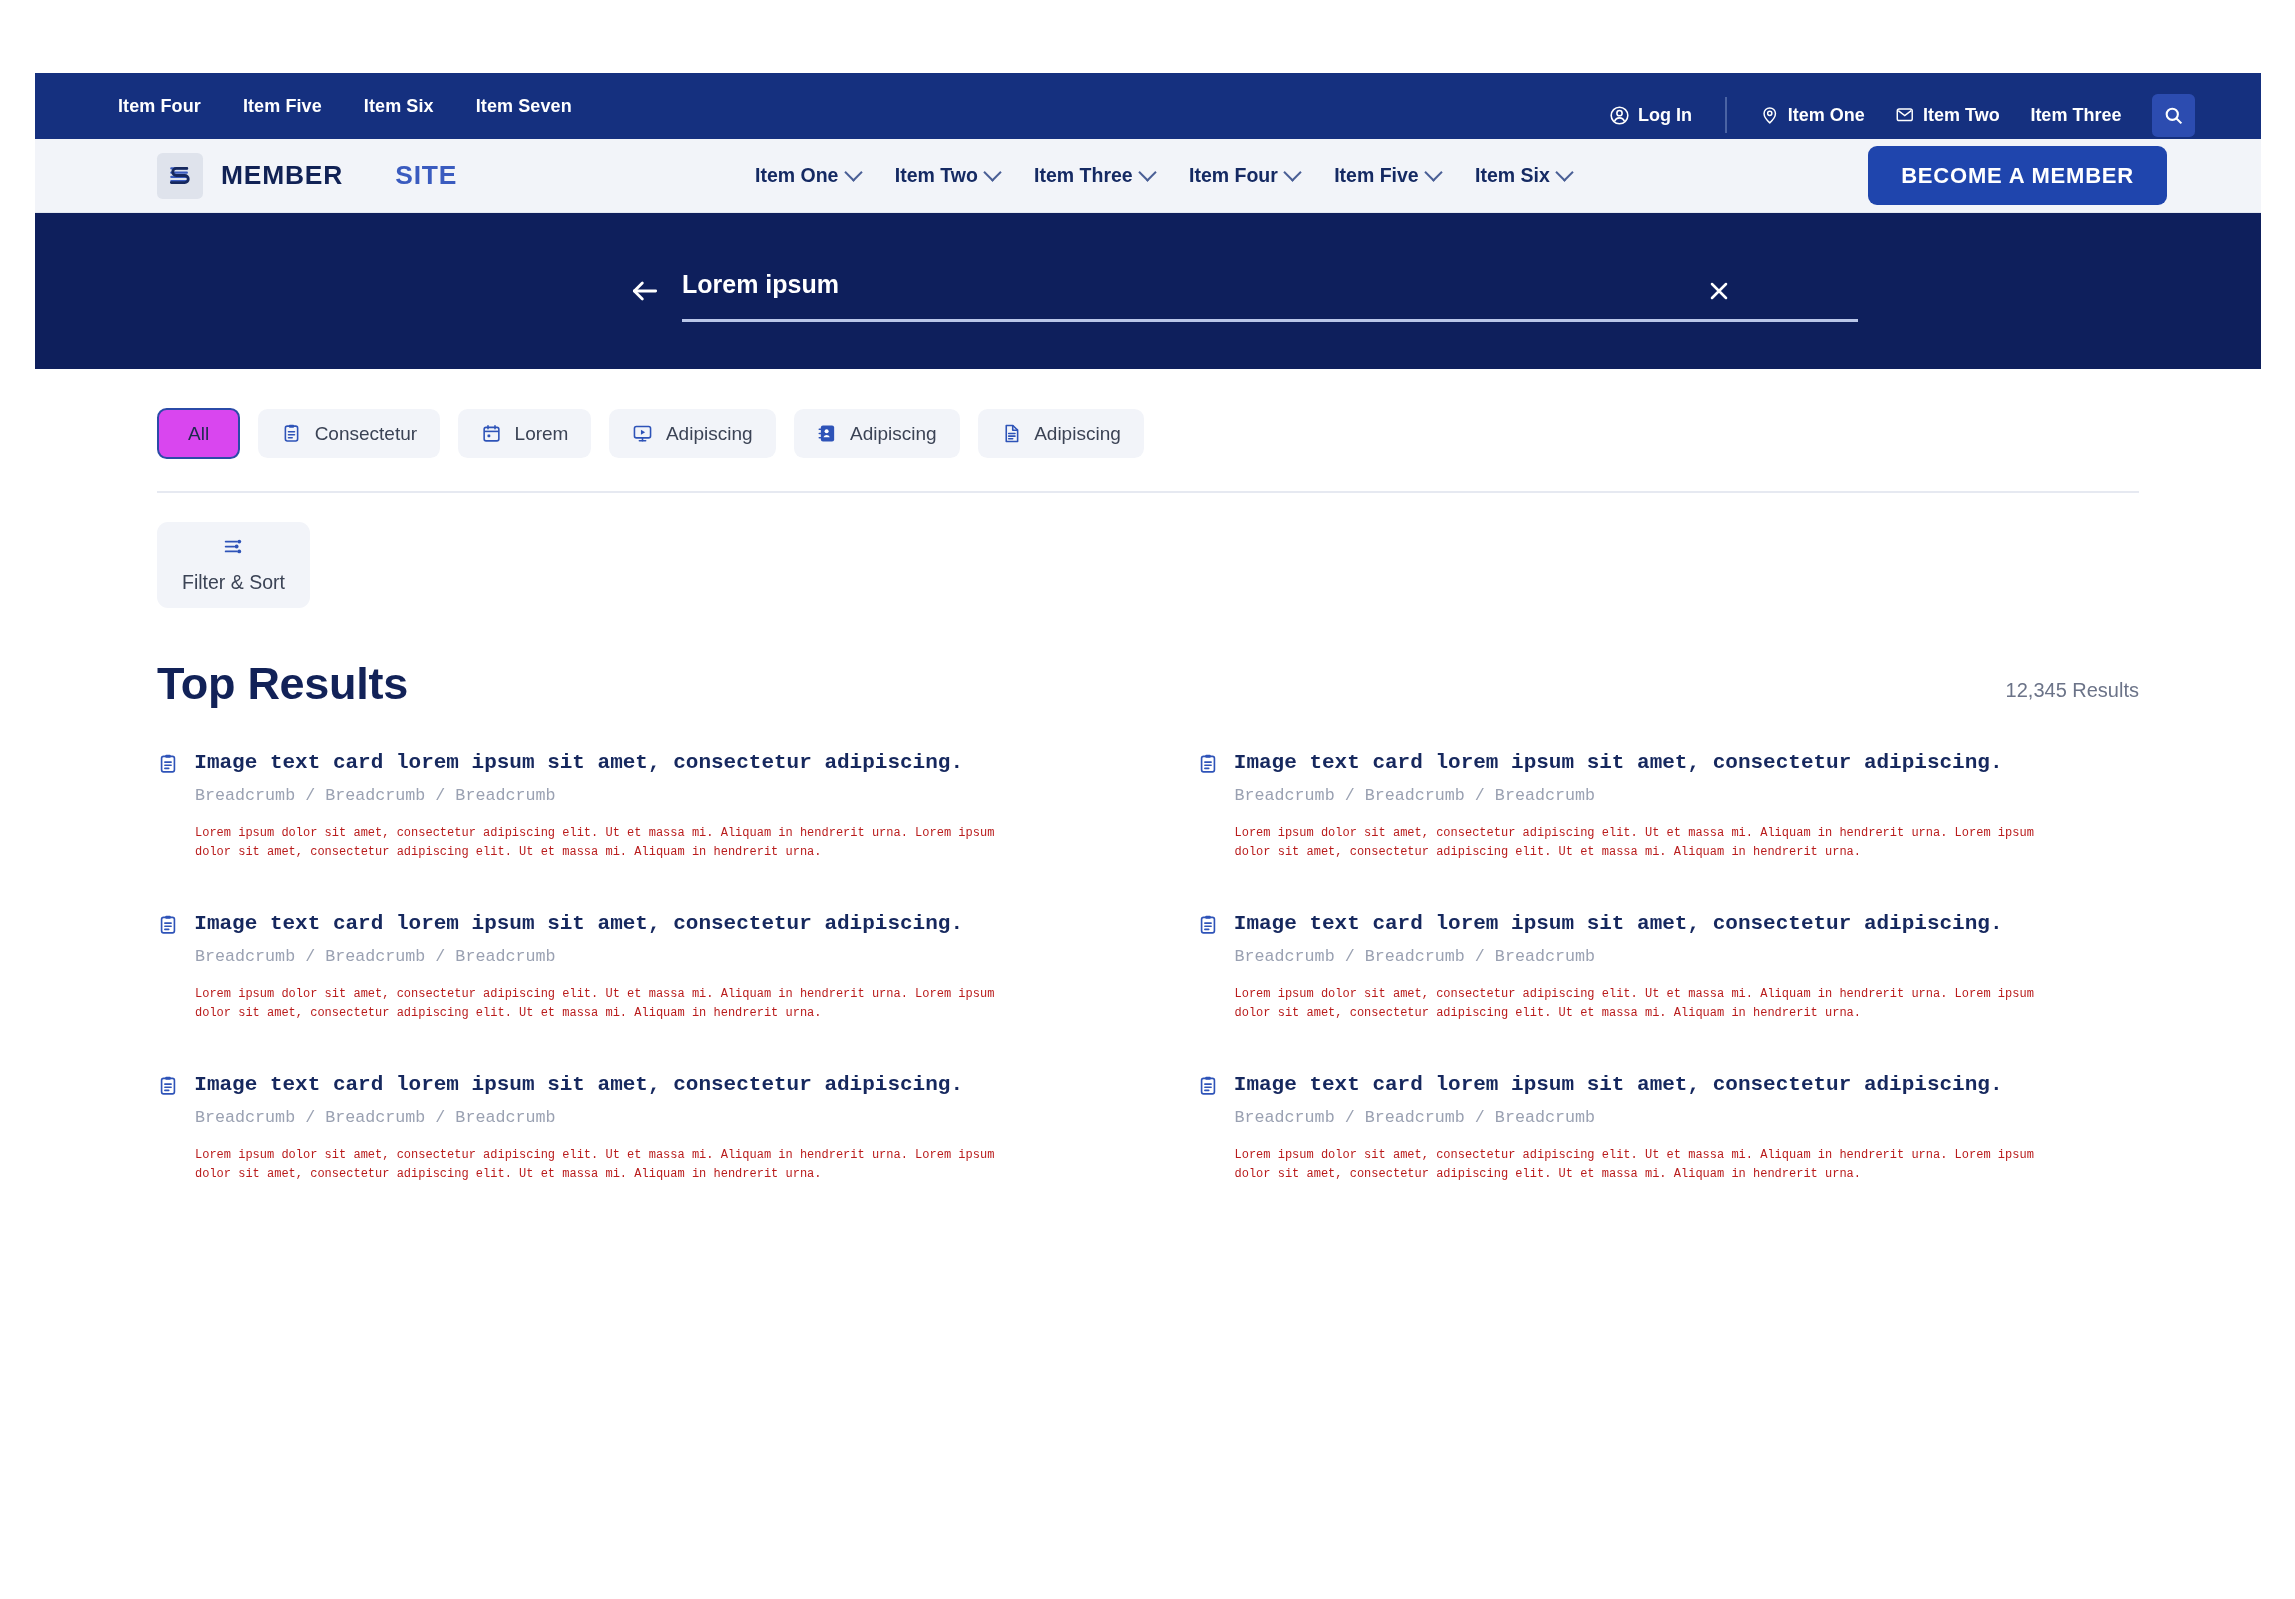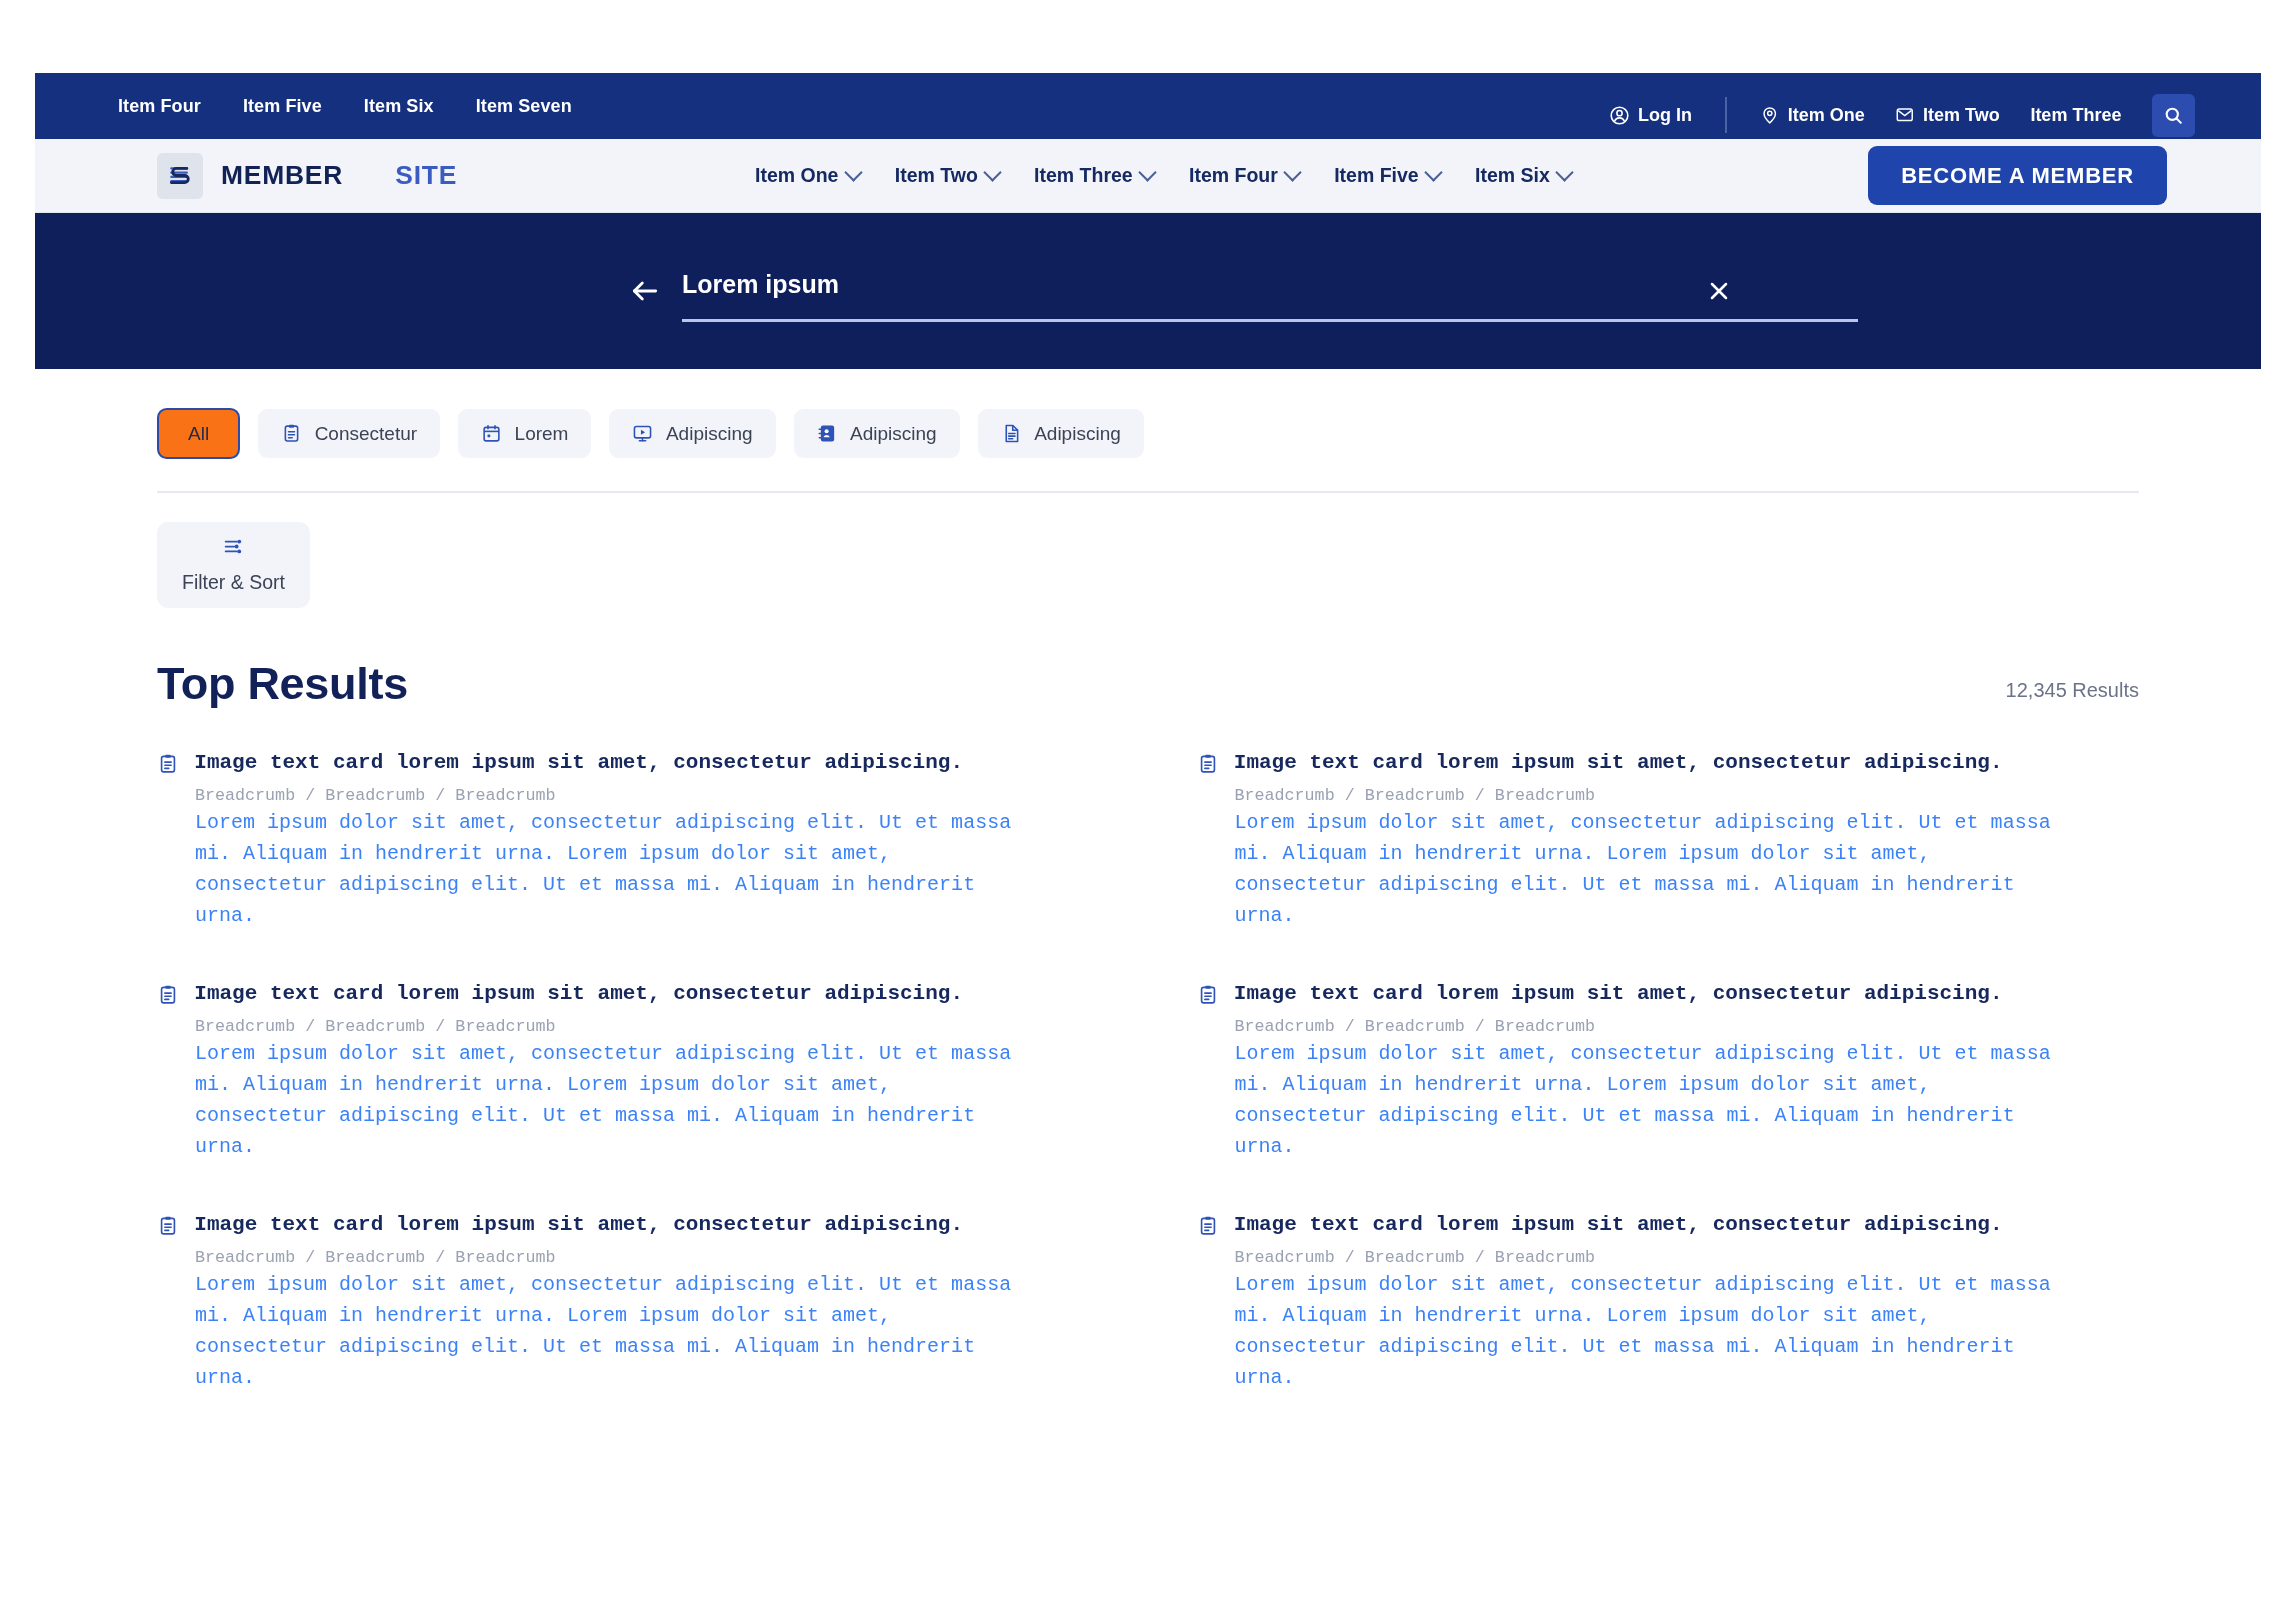--- a/index.html
+++ b/index.html
@@ -239,21 +239,21 @@
     padding: 12.5px 22px;
     font-size: 19px;
     color: #3b4355;
     font-weight: 400;
     white-space: nowrap;
     cursor: pointer;
     border: 1.4px solid transparent;
     box-sizing: border-box;
   }
   .chip.selected {
-    background: #f97316;
+    background: #d946ef;
     border: 2.1px solid #2b4ba8;
     font-weight: 400;
     color: #1d2a4d;
     padding: 12.5px 29px;
   }
 
   .divider {
     height: 2.1px;
     background: #e6e9f1;
     margin: 32px 122px 0 122px;
@@ -322,24 +322,24 @@
     line-height: 1.25;
     cursor: pointer;
   }
   .card-breadcrumb {
     font-size: 16.7px;
     color: #9aa1b2;
     margin: 9.7px 0 0 38px;
     line-height: 1.2;
   }
   .card-body {
-    font-size: 20px;
-    color: #3b82f6;
+    font-size: 12px;
+    color: #b91c1c;
     line-height: 1.55;
-    margin: 1px 0 0 38px;
+    margin: 18px 0 0 38px;
     max-width: 821px;
   }
 </style>
 </head>
 <body>
 
 <div id="page">
 
   <div class="utility-bar">
     <div class="utility-left">

